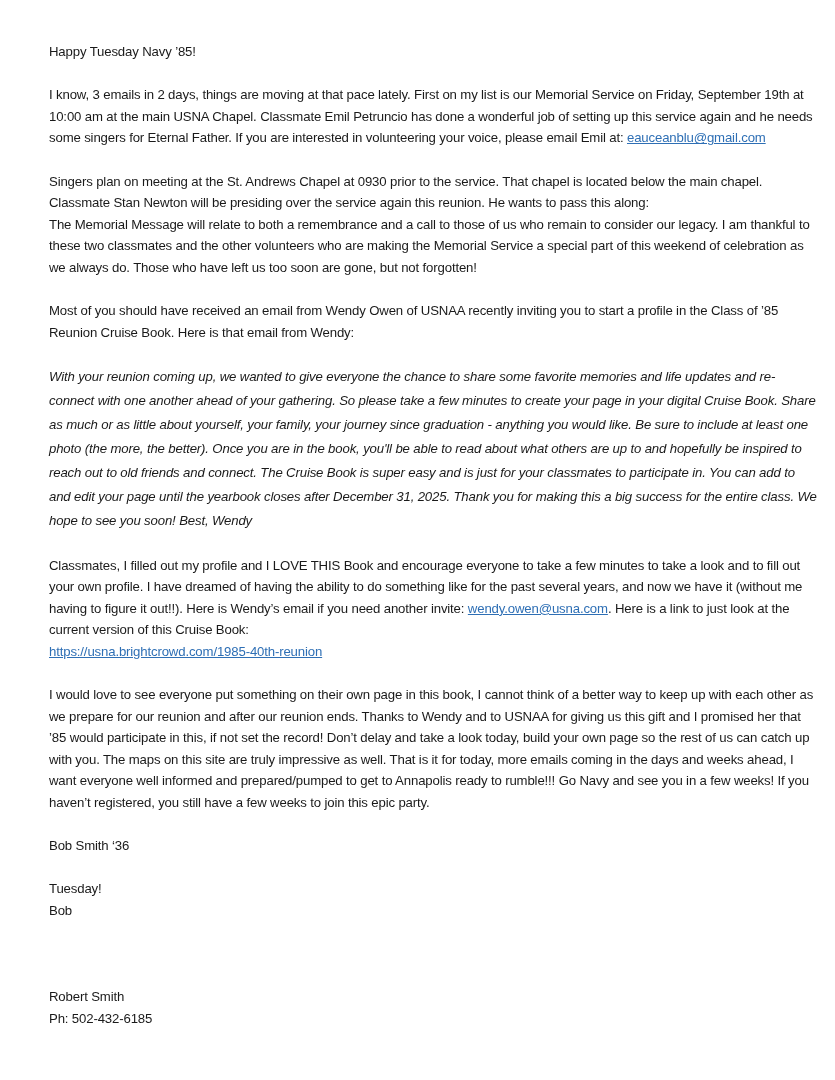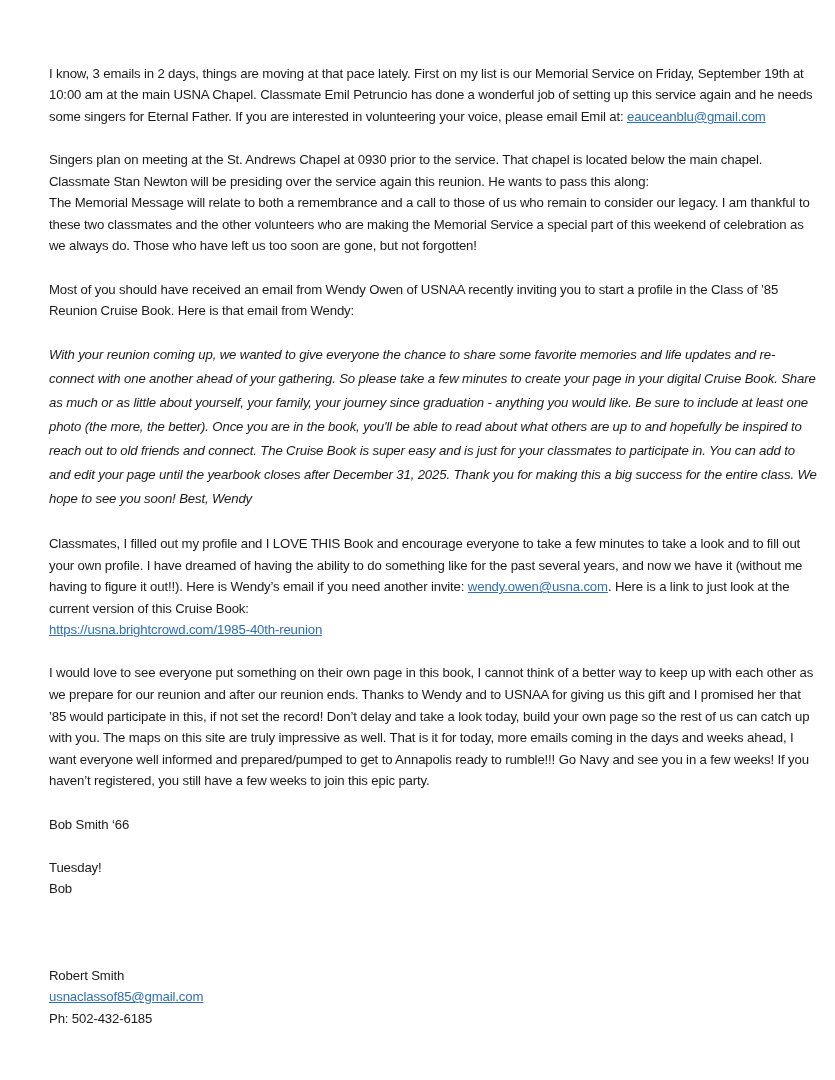--- a/index.html
+++ b/index.html
@@ -41,20 +41,21 @@
     }
     .sig-gap2 {
       height: 43px;
     }
   </style>
 </head>
 <body>
 
 <div class="page">
 
+  <p>Happy Tuesday Navy ’85!</p>
   <div class="gap"></div>
 
   <p><span>I know, 3 emails in 2 days, things are moving at that pace lately. First on my list is our Memorial Service on Friday, September 19th at 10:00 am at the main USNA Chapel. Classmate Emil Petruncio has done a wonderful job of setting up this service again and he needs some singers for Eternal Father. If you are interested in volunteering your voice, please email Emil at: </span><a class="link">eauceanblu@gmail.com</a></p>
   <div class="gap"></div>
 
   <p>Singers plan on meeting at the St. Andrews Chapel at 0930 prior to the service. That chapel is located below the main chapel. Classmate Stan Newton will be presiding over the service again this reunion. He wants to pass this along:</p>
   <p>The Memorial Message will relate to both a remembrance and a call to those of us who remain to consider our legacy. I am thankful to these two classmates and the other volunteers who are making the Memorial Service a special part of this weekend of celebration as we always do. Those who have left us too soon are gone, but not forgotten!</p>
   <div class="gap"></div>
 
   <p>Most of you should have received an email from Wendy Owen of USNAA recently inviting you to start a profile in the Class of ’85 Reunion Cruise Book. Here is that email from Wendy:</p>
@@ -64,27 +65,26 @@
     <p>With your reunion coming up, we wanted to give everyone the chance to share some favorite memories and life updates and re-connect with one another ahead of your gathering. So please take a few minutes to create your page in your digital Cruise Book. Share as much or as little about yourself, your family, your journey since graduation - anything you would like. Be sure to include at least one photo (the more, the better). Once you are in the book, you'll be able to read about what others are up to and hopefully be inspired to reach out to old friends and connect. The Cruise Book is super easy and is just for your classmates to participate in. You can add to and edit your page until the yearbook closes after December 31, 2025. Thank you for making this a big success for the entire class. We hope to see you soon! Best, Wendy</p>
   </div>
   <div class="gap"></div>
 
   <p><span>Classmates, I filled out my profile and I LOVE THIS Book and encourage everyone to take a few minutes to take a look and to fill out your own profile. I have dreamed of having the ability to do something like for the past several years, and now we have it (without me having to figure it out!!). Here is Wendy’s email if you need another invite: </span><a class="link">wendy.owen@usna.com</a><span>.  Here is a link to just look at the current version of this Cruise Book: </span><br><a class="link">https://usna.brightcrowd.com/1985-40th-reunion</a></p>
   <div class="gap"></div>
 
   <p>I would love to see everyone put something on their own page in this book, I cannot think of a better way to keep up with each other as we prepare for our reunion and after our reunion ends. Thanks to Wendy and to USNAA for giving us this gift and I promised her that ’85 would participate in this, if not set the record! Don’t delay and take a look today, build your own page so the rest of us can catch up with you. The maps on this site are truly impressive as well. That is it for today, more emails coming in the days and weeks ahead, I want everyone well informed and prepared/pumped to get to Annapolis ready to rumble!!! Go Navy and see you in a few weeks! If you haven’t registered, you still have a few weeks to join this epic party.</p>
   <div class="gap"></div>
 
-  <p>Bob Smith ‘66</p>
+  <p>Bob Smith ‘36</p>
   <div class="gap"></div>
 
   <p>Tuesday!</p>
   <p>Bob</p>
   <div class="sig-gap2"></div>
   <div class="gap"></div>
 
   <div>
     <p>Robert Smith</p>
-    <p><a class="link">usnaclassof85@gmail.com</a></p>
     <p>Ph: 502-432-6185</p>
   </div>
 
 </div>
 
 </body></html>

